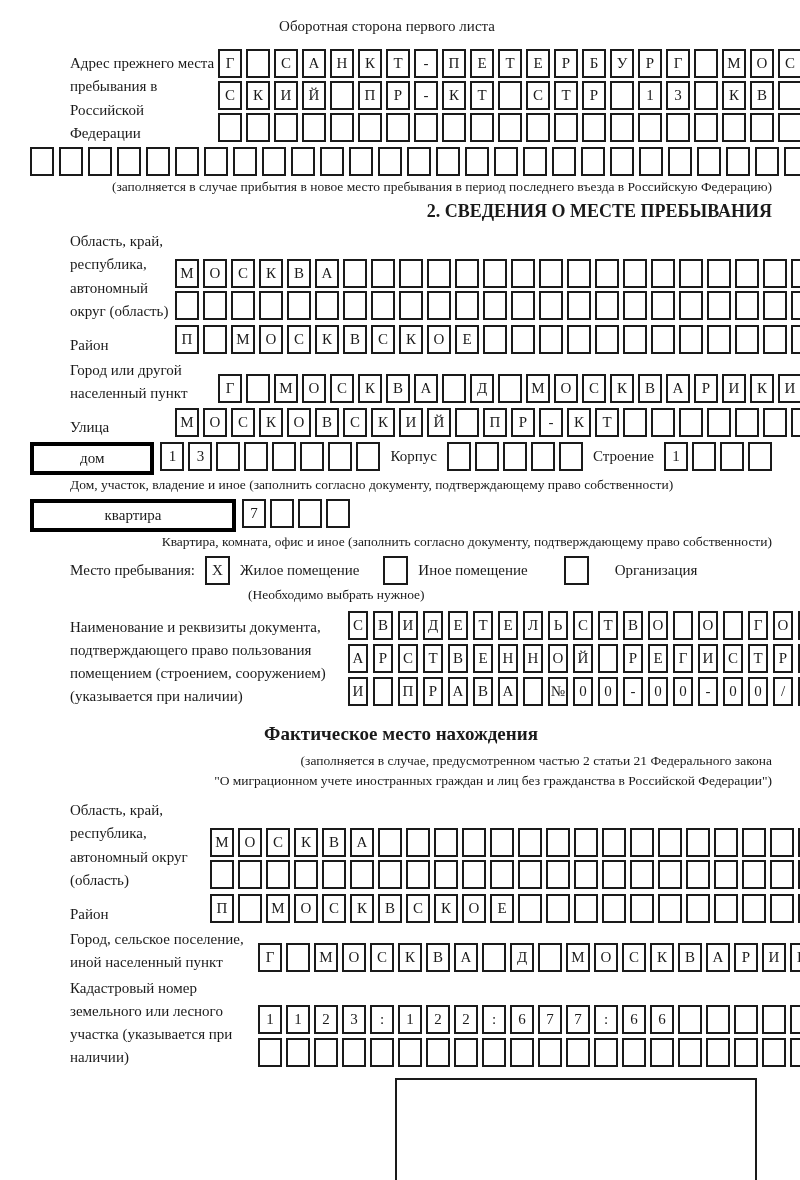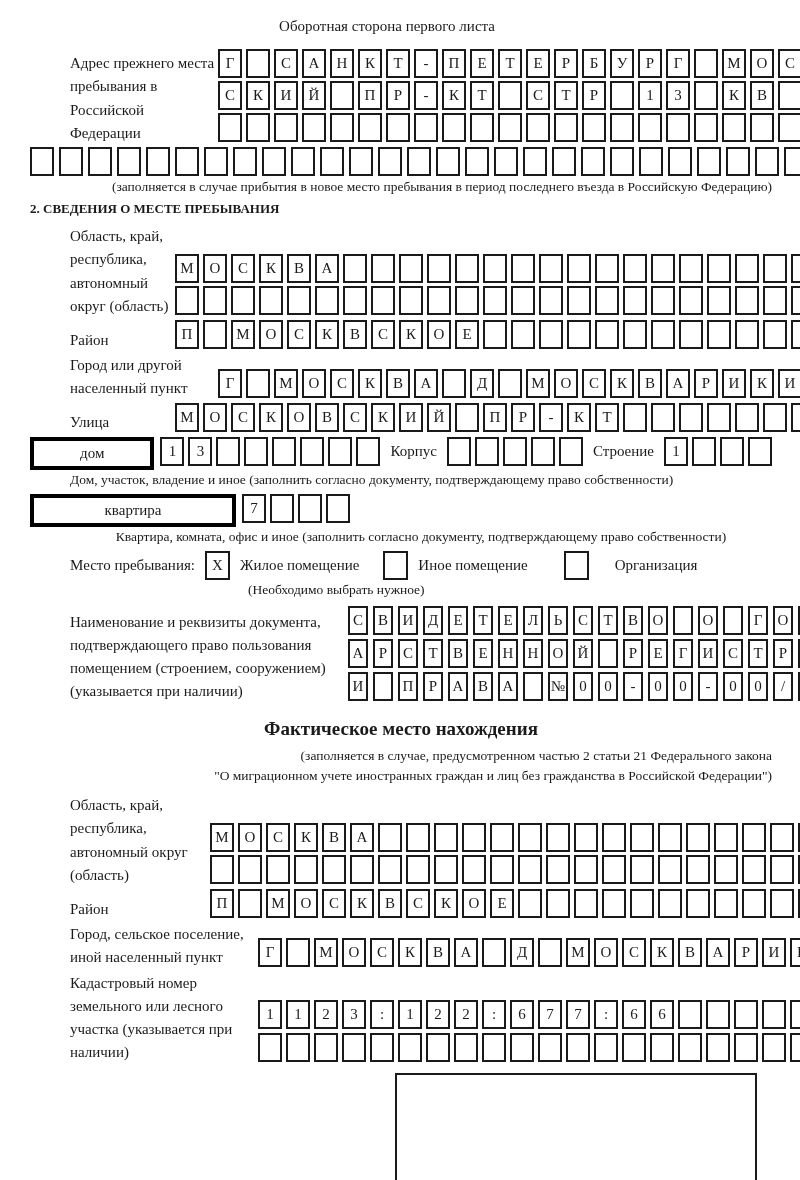--- a/index.html
+++ b/index.html
@@ -22,21 +22,21 @@
 
   .field{display:flex;align-items:flex-end;margin-bottom:2px;}
   .label{font-size:15px;line-height:1.55;flex:0 0 auto;}
   .w145{width:148px;}
   .w100{width:103px;}
   .w135{width:135px;}
   .w185{width:185px;}
   .rows{flex:1 1 auto;}
 
   .note{font-size:13.5px;text-align:right;margin:2px 0 6px 0;}
-  .section-title{font-weight:bold;font-size:13px;text-align:left;margin:4px 0 8px 0;}
+  .section-title{font-weight:bold;font-size:18px;text-align:right;margin:4px 0 8px 0;}
 
   .labelbox{
     border:4px solid #000000;height:25px;display:flex;align-items:center;justify-content:center;
     font-size:15px;box-sizing:content-box;
   }
   .dom-row,.kv-row{display:flex;align-items:flex-start;gap:6px;margin-bottom:2px;}
   .inline-label{font-size:15px;line-height:29px;padding:0 4px;}
 
   .check-row{display:flex;align-items:center;gap:10px;font-size:15px;margin:6px 0 2px 40px;}
   .checkbox{
@@ -346,21 +346,21 @@
 
   <div class="kv-row">
     <div class="labelbox" style="width:198px;">квартира</div>
     <div class="cellrow">
         <span class="cell">7</span>
         <span class="cell"></span>
         <span class="cell"></span>
         <span class="cell"></span>
       </div>
   </div>
-  <div class="note" style="text-align:center;padding-left:40px;">Квартира, комната, офис и иное (заполнить согласно документу, подтверждающему право собственности)</div>
+  <div class="note" style="text-align:right;padding-left:40px;">Квартира, комната, офис и иное (заполнить согласно документу, подтверждающему право собственности)</div>
 
   <div class="check-row">
     <span>Место пребывания:</span>
     <span class="checkbox">X</span>
     <span>Жилое помещение</span>
     <span class="checkbox" style="margin-left:14px;"></span>
     <span>Иное помещение</span>
     <span class="checkbox" style="margin-left:26px;"></span>
     <span style="margin-left:16px;">Организация</span>
   </div>

